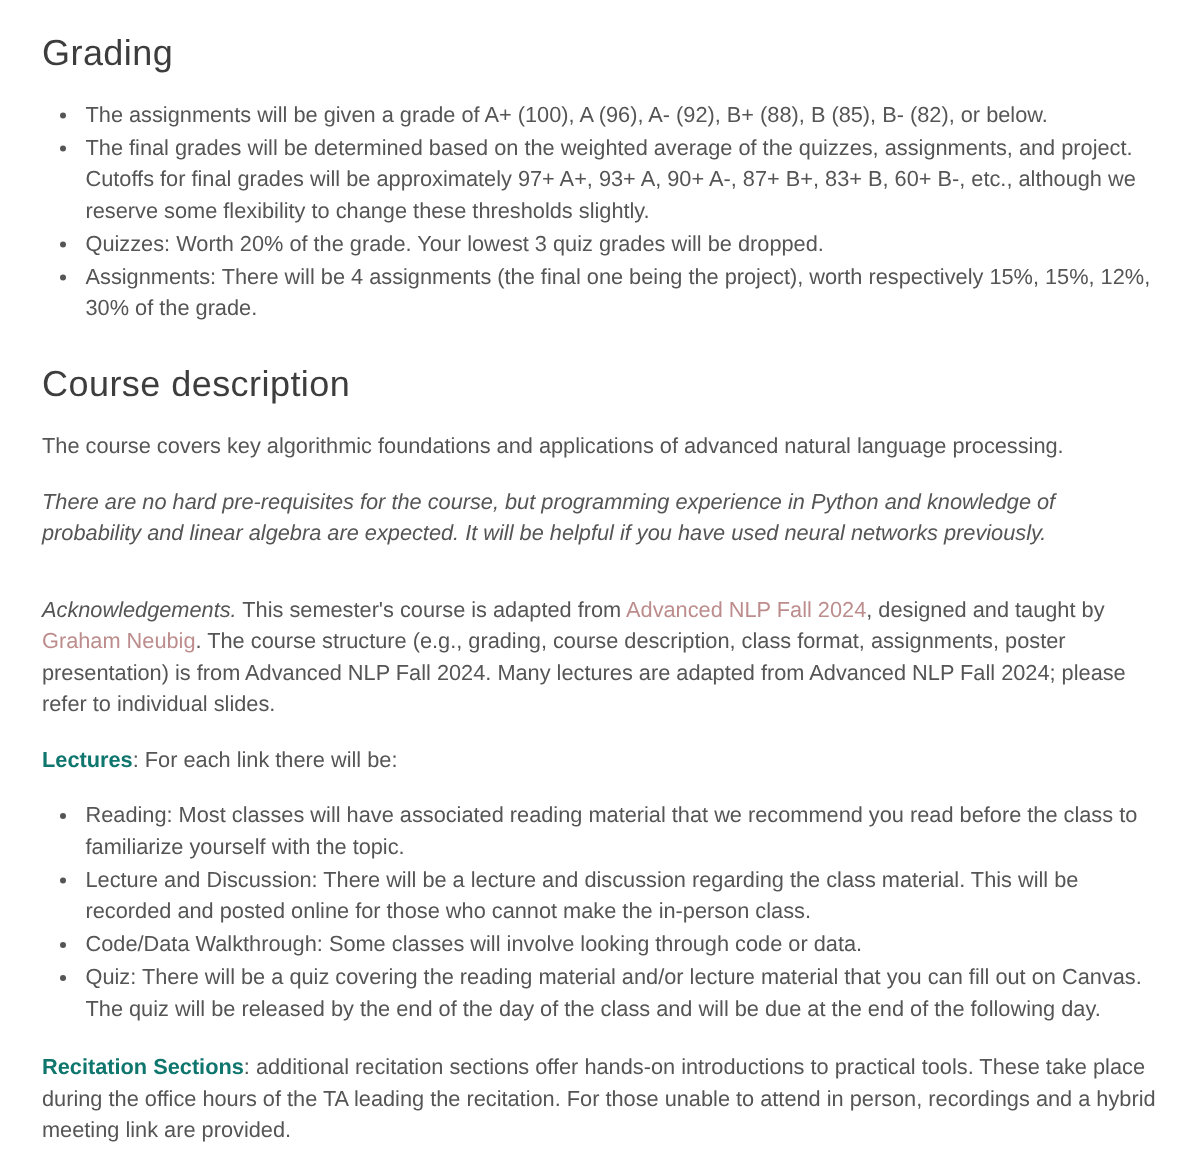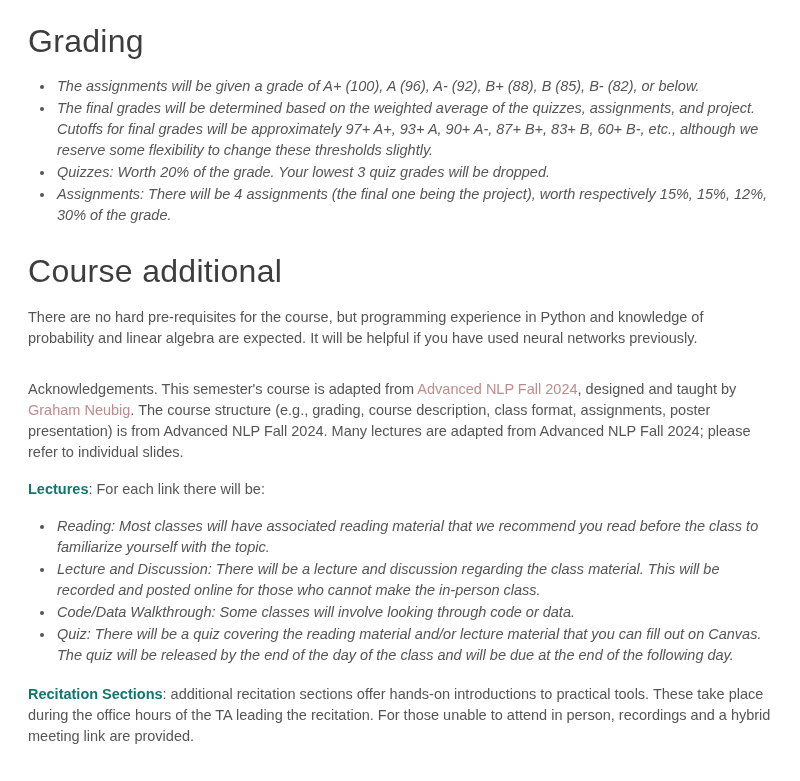--- a/index.html
+++ b/index.html
@@ -14,21 +14,21 @@
     min-height: 781px;
     box-sizing: border-box;
   }
   .page {
     width: 800px;
     box-sizing: border-box;
     padding: 18px 28px 40px 28px;
   }
   h2 {
     font-weight: 300;
-    font-size: 32px;
+    font-size: 24px;
     line-height: 1.2;
     color: #3d3d3d;
     margin: 26px 0 16px 0;
     letter-spacing: 0.3px;
   }
   h2:first-child {
     margin-top: 4px;
   }
   p {
     font-size: 14.5px;
@@ -40,23 +40,23 @@
   }
   ul {
     margin: 6px 0 18px 0;
     padding-left: 27px;
     font-size: 14.5px;
     line-height: 21px;
   }
   li {
     margin: 1px 0;
     padding-left: 2px;
-    font-style: italic;
   }
   .italic {
+    font-style: italic;
   }
   .label-bold {
     font-weight: bold;
     color: #0f766e;
   }
   a.doc-link {
     color: #bd8c8c;
     text-decoration: none;
     cursor: pointer;
   }
@@ -67,21 +67,22 @@
 <div class="page">
 
   <h2>Grading</h2>
   <ul>
     <li>The assignments will be given a grade of A+ (100), A (96), A- (92), B+ (88), B (85), B- (82), or below.</li>
     <li>The final grades will be determined based on the weighted average of the quizzes, assignments, and project. Cutoffs for final grades will be approximately 97+ A+, 93+ A, 90+ A-, 87+ B+, 83+ B, 60+ B-, etc., although we reserve some flexibility to change these thresholds slightly.</li>
     <li>Quizzes: Worth 20% of the grade. Your lowest 3 quiz grades will be dropped.</li>
     <li>Assignments: There will be 4 assignments (the final one being the project), worth respectively 15%, 15%, 12%, 30% of the grade.</li>
   </ul>
 
-  <h2>Course additional</h2>
+  <h2>Course description</h2>
+  <p>The course covers key algorithmic foundations and applications of advanced natural language processing.</p>
   <p class="italic">There are no hard pre-requisites for the course, but programming experience in Python and knowledge of probability and linear algebra are expected. It will be helpful if you have used neural networks previously.</p>
 
   <p class="spaced"><span class="italic">Acknowledgements.</span><span> This semester's course is adapted from </span><a class="doc-link">Advanced NLP Fall 2024</a><span>, designed and taught by </span><a class="doc-link">Graham Neubig</a><span>. The course structure (e.g., grading, course description, class format, assignments, poster presentation) is from Advanced NLP Fall 2024. Many lectures are adapted from Advanced NLP Fall 2024; please refer to individual slides.</span></p>
 
   <p><span class="label-bold">Lectures</span><span>: For each link there will be:</span></p>
   <ul>
     <li>Reading: Most classes will have associated reading material that we recommend you read before the class to familiarize yourself with the topic.</li>
     <li>Lecture and Discussion: There will be a lecture and discussion regarding the class material. This will be recorded and posted online for those who cannot make the in-person class.</li>
     <li>Code/Data Walkthrough: Some classes will involve looking through code or data.</li>
     <li>Quiz: There will be a quiz covering the reading material and/or lecture material that you can fill out on Canvas. The quiz will be released by the end of the day of the class and will be due at the end of the following day.</li>

